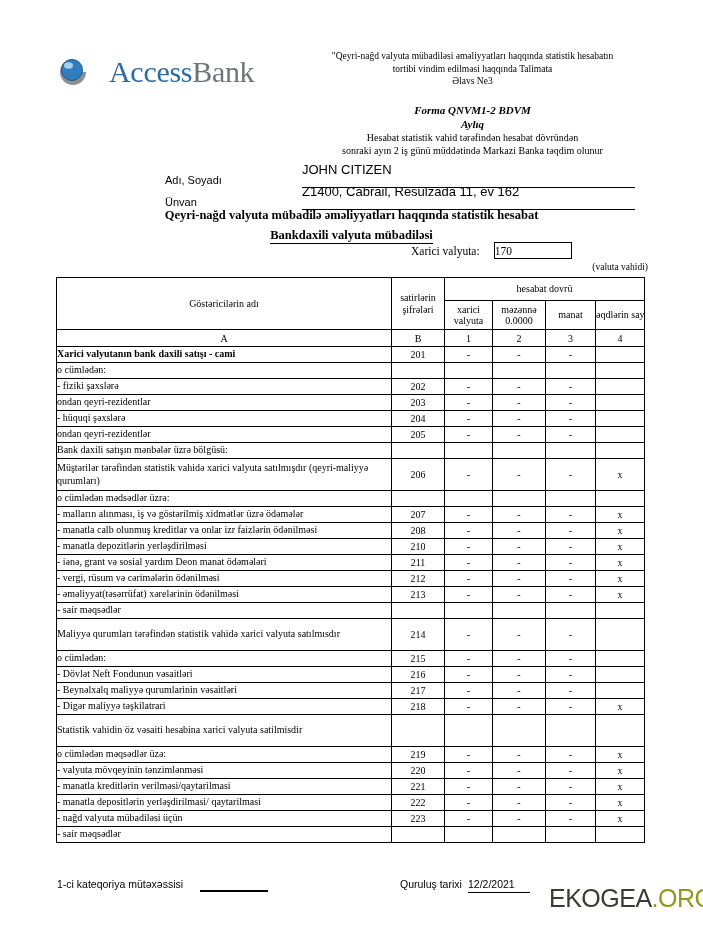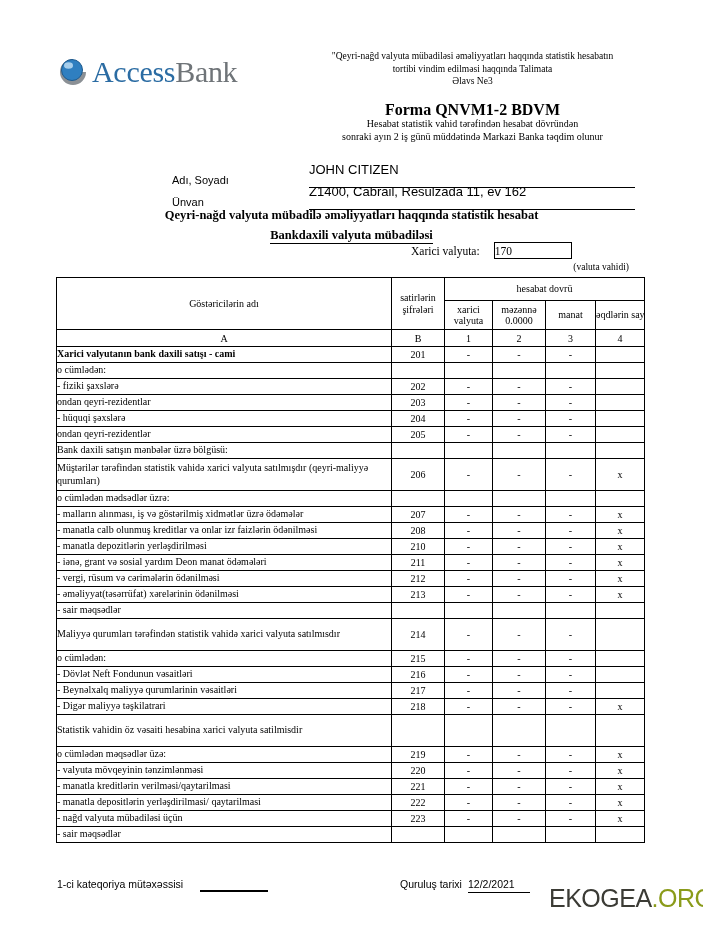--- a/index.html
+++ b/index.html
@@ -20,21 +20,21 @@
   .header {
     position: absolute;
     top: 45px; left: 0; right: 0;
     height: 120px;
   }
   .logo-wrap {
     position: absolute;
     left: 55px; top: 8px;
     display: flex;
     align-items: center;
-    gap: 0;
+    gap: 17px;
   }
   .logo-mark {
     position: relative;
     width: 37px; height: 37px;
   }
   .logo-text {
     font-family: "Liberation Serif", serif;
     font-size: 30px;
     letter-spacing: -0.3px;
     white-space: nowrap;
@@ -44,42 +44,41 @@
 
   .hdr-block {
     position: absolute;
     left: 300px;
     width: 345px;
     text-align: center;
   }
   .hdr-top { top: 5px; }
   .hdr-top div { font-size: 9.5px; line-height: 12.5px; }
   .hdr-form { top: 58px; }
-  .hdr-form .bold { font-weight: bold; font-size: 16px; line-height: 14px; }
+  .hdr-form .bold { font-weight: bold; font-size: 11px; line-height: 14px; font-style: italic; }
   .hdr-form .norm { font-size: 10px; line-height: 13px; }
 
   
   .ident {
     position: absolute;
     top: 168px; left: 0; right: 0;
     font-family: "Liberation Sans", sans-serif;
   }
   .ident-row {
     position: absolute;
     left: 165px;
     width: 470px;
     height: 20px;
     display: flex;
     align-items: flex-end;
   }
   .ident-row .lbl {
     width: 137px;
     font-size: 11px;
     padding-bottom: 2px;
-    margin-left: 7px;
   }
   .ident-row .val {
     flex: 1;
     font-size: 13px;
     padding-bottom: 10px;
     border-bottom: 1.6px solid #000;
   }
 
   
   .title1 {
@@ -119,21 +118,21 @@
     background: #fff;
     font-size: 11.5px;
     text-align: left;
     line-height: 17px;
     padding-right: 5px;
     box-sizing: border-box;
   }
   .unit-note {
     position: absolute;
     top: 262px;
-    right: 74px;
+    right: 55px;
     font-size: 9.5px;
   }
 
   
   table.main {
     position: absolute;
     top: 277px;
     left: 56px;
     width: 588px;
     border-collapse: collapse;
@@ -227,20 +226,21 @@
   </div>
 
   <div class="hdr-block hdr-top">
     <div>"Qeyri-nağd valyuta mübadiləsi əməliyyatları  haqqında statistik hesabatın</div>
     <div>tortibi vindim edilməsi haqqında Talimata</div>
     <div>Əlavs Ne3</div>
   </div>
 
   <div class="hdr-block hdr-form">
     <div class="bold">Forma QNVM1-2 BDVM</div>
+    <div class="bold">Aylıq</div>
     <div class="norm">Hesabat statistik vahid tərəfindən hesabat dövründən</div>
     <div class="norm">sonraki ayın 2 iş günü müddətində Markazi Banka təqdim olunur</div>
   </div>
 </div>
 
 <div class="ident">
   <div class="ident-row" style="top:0">
     <div class="lbl">Adı, Soyadı</div>
     <div class="val">JOHN CITIZEN</div>
   </div>

